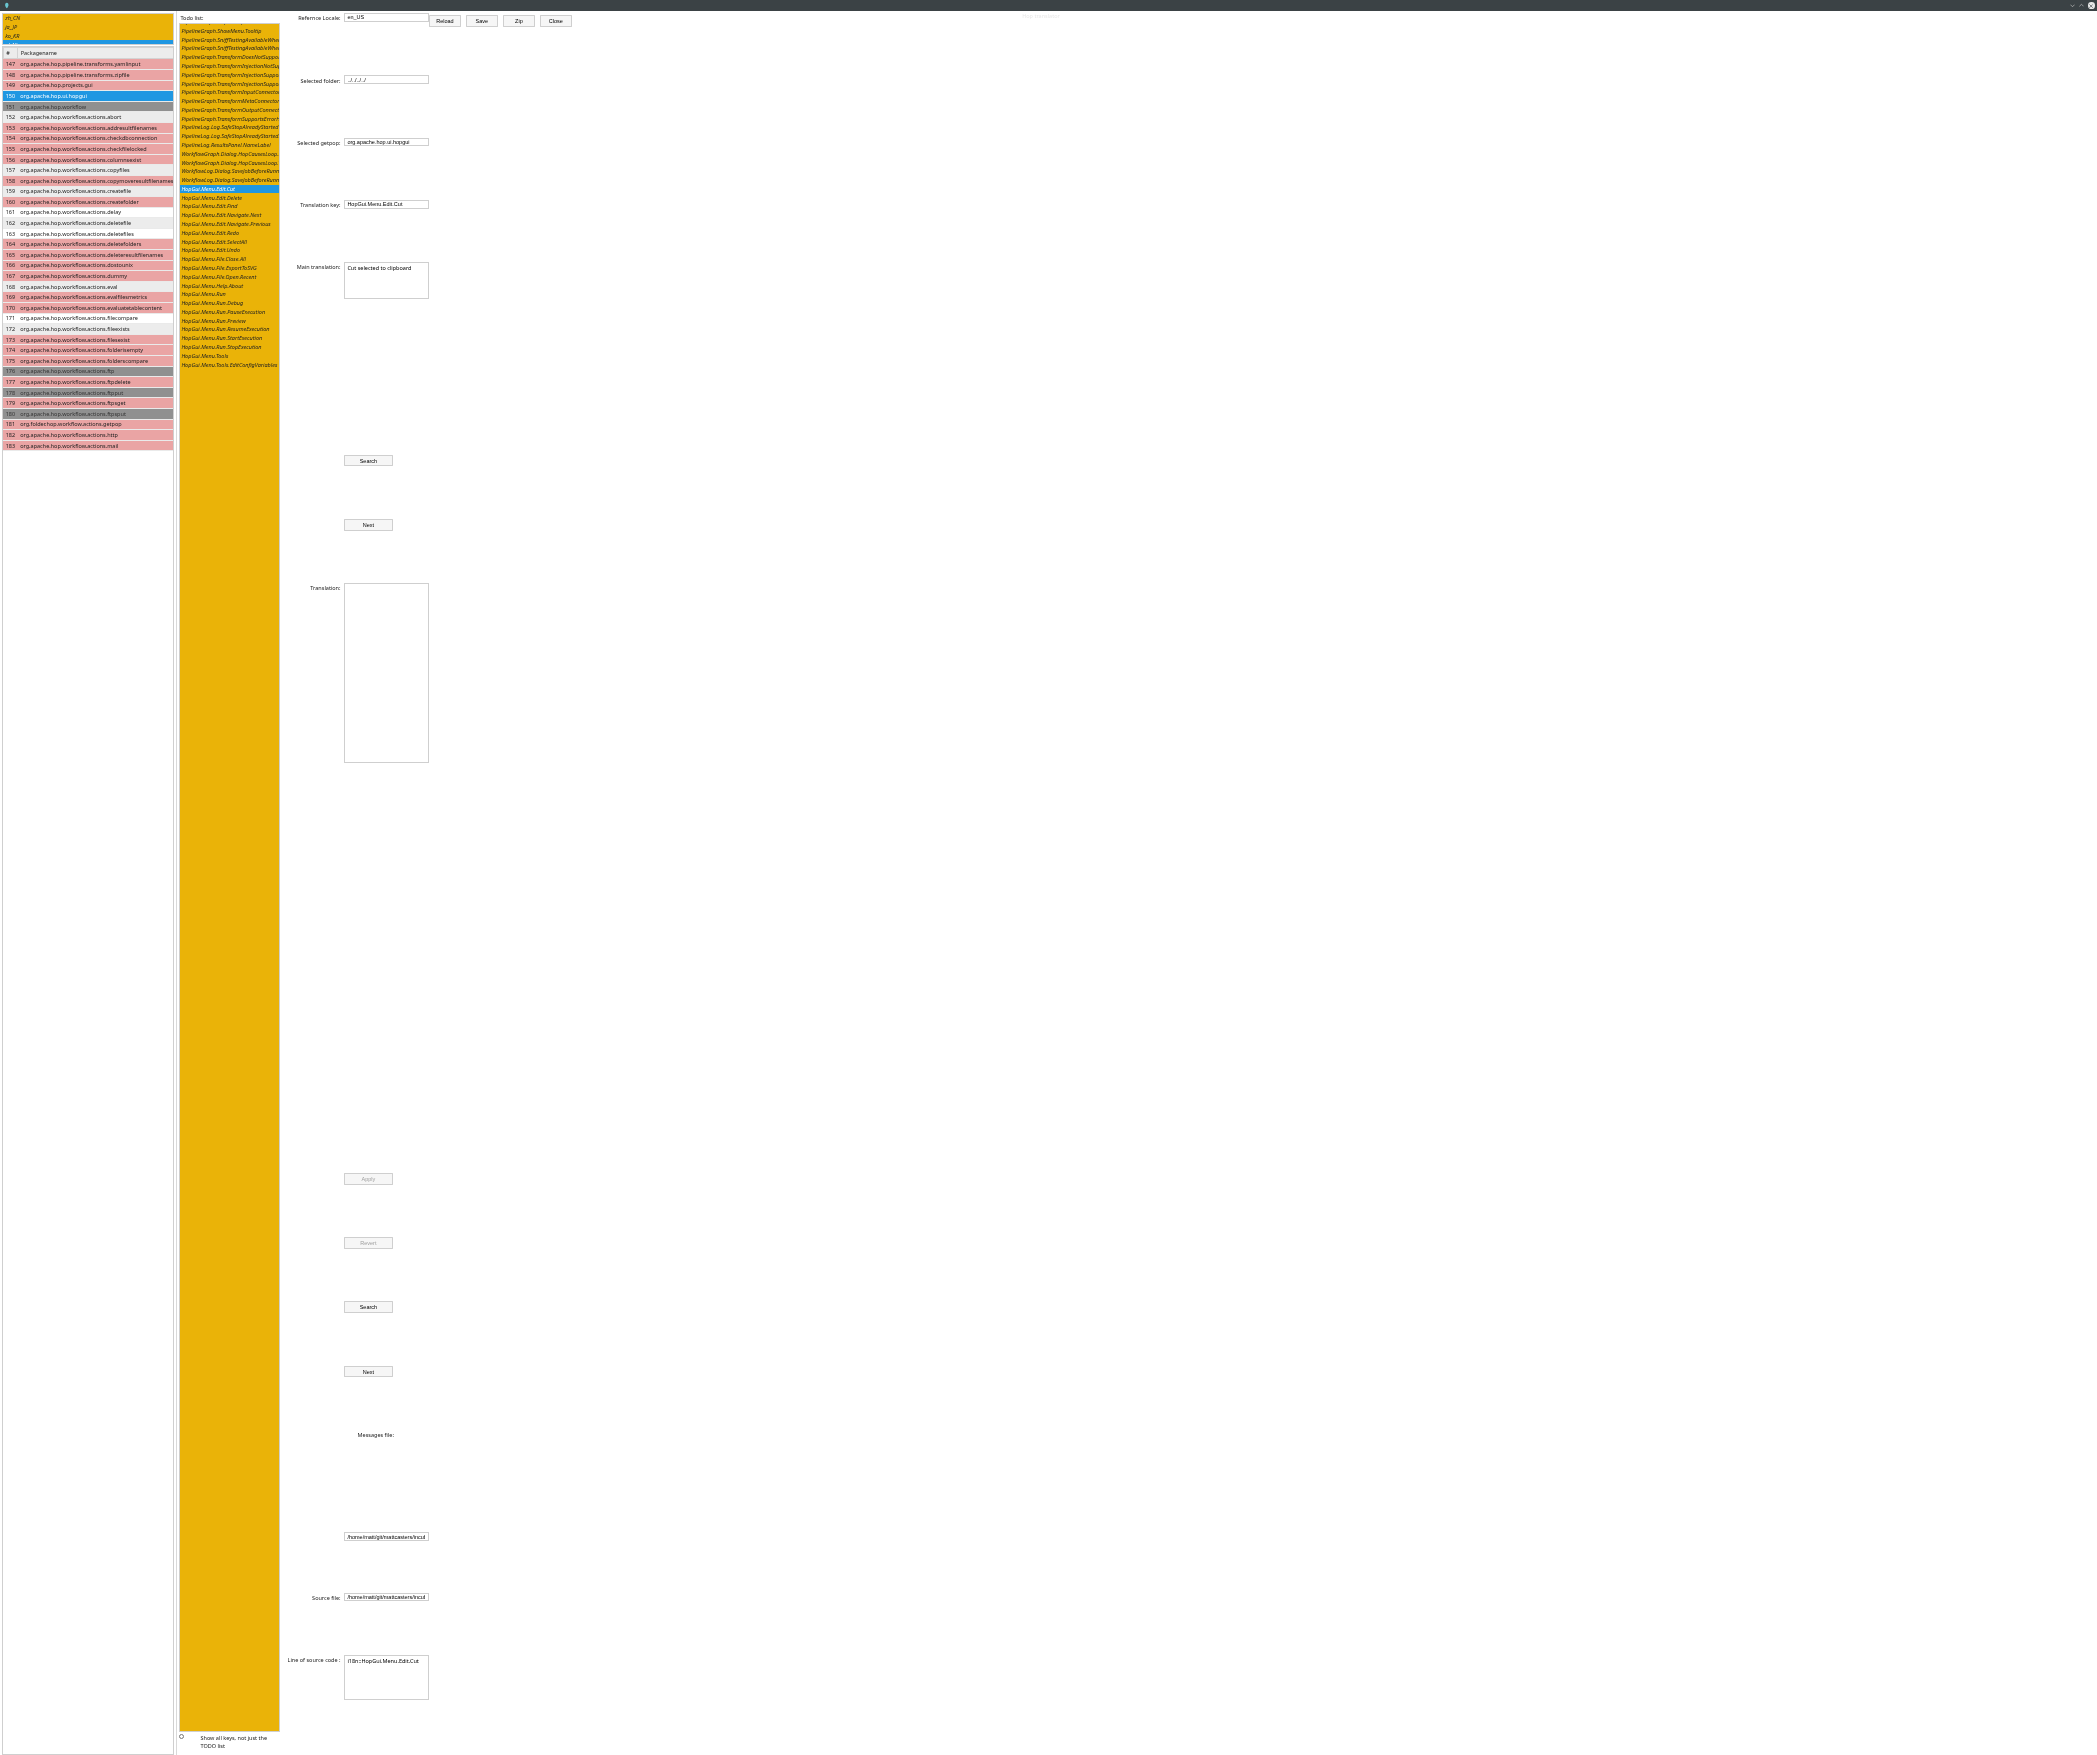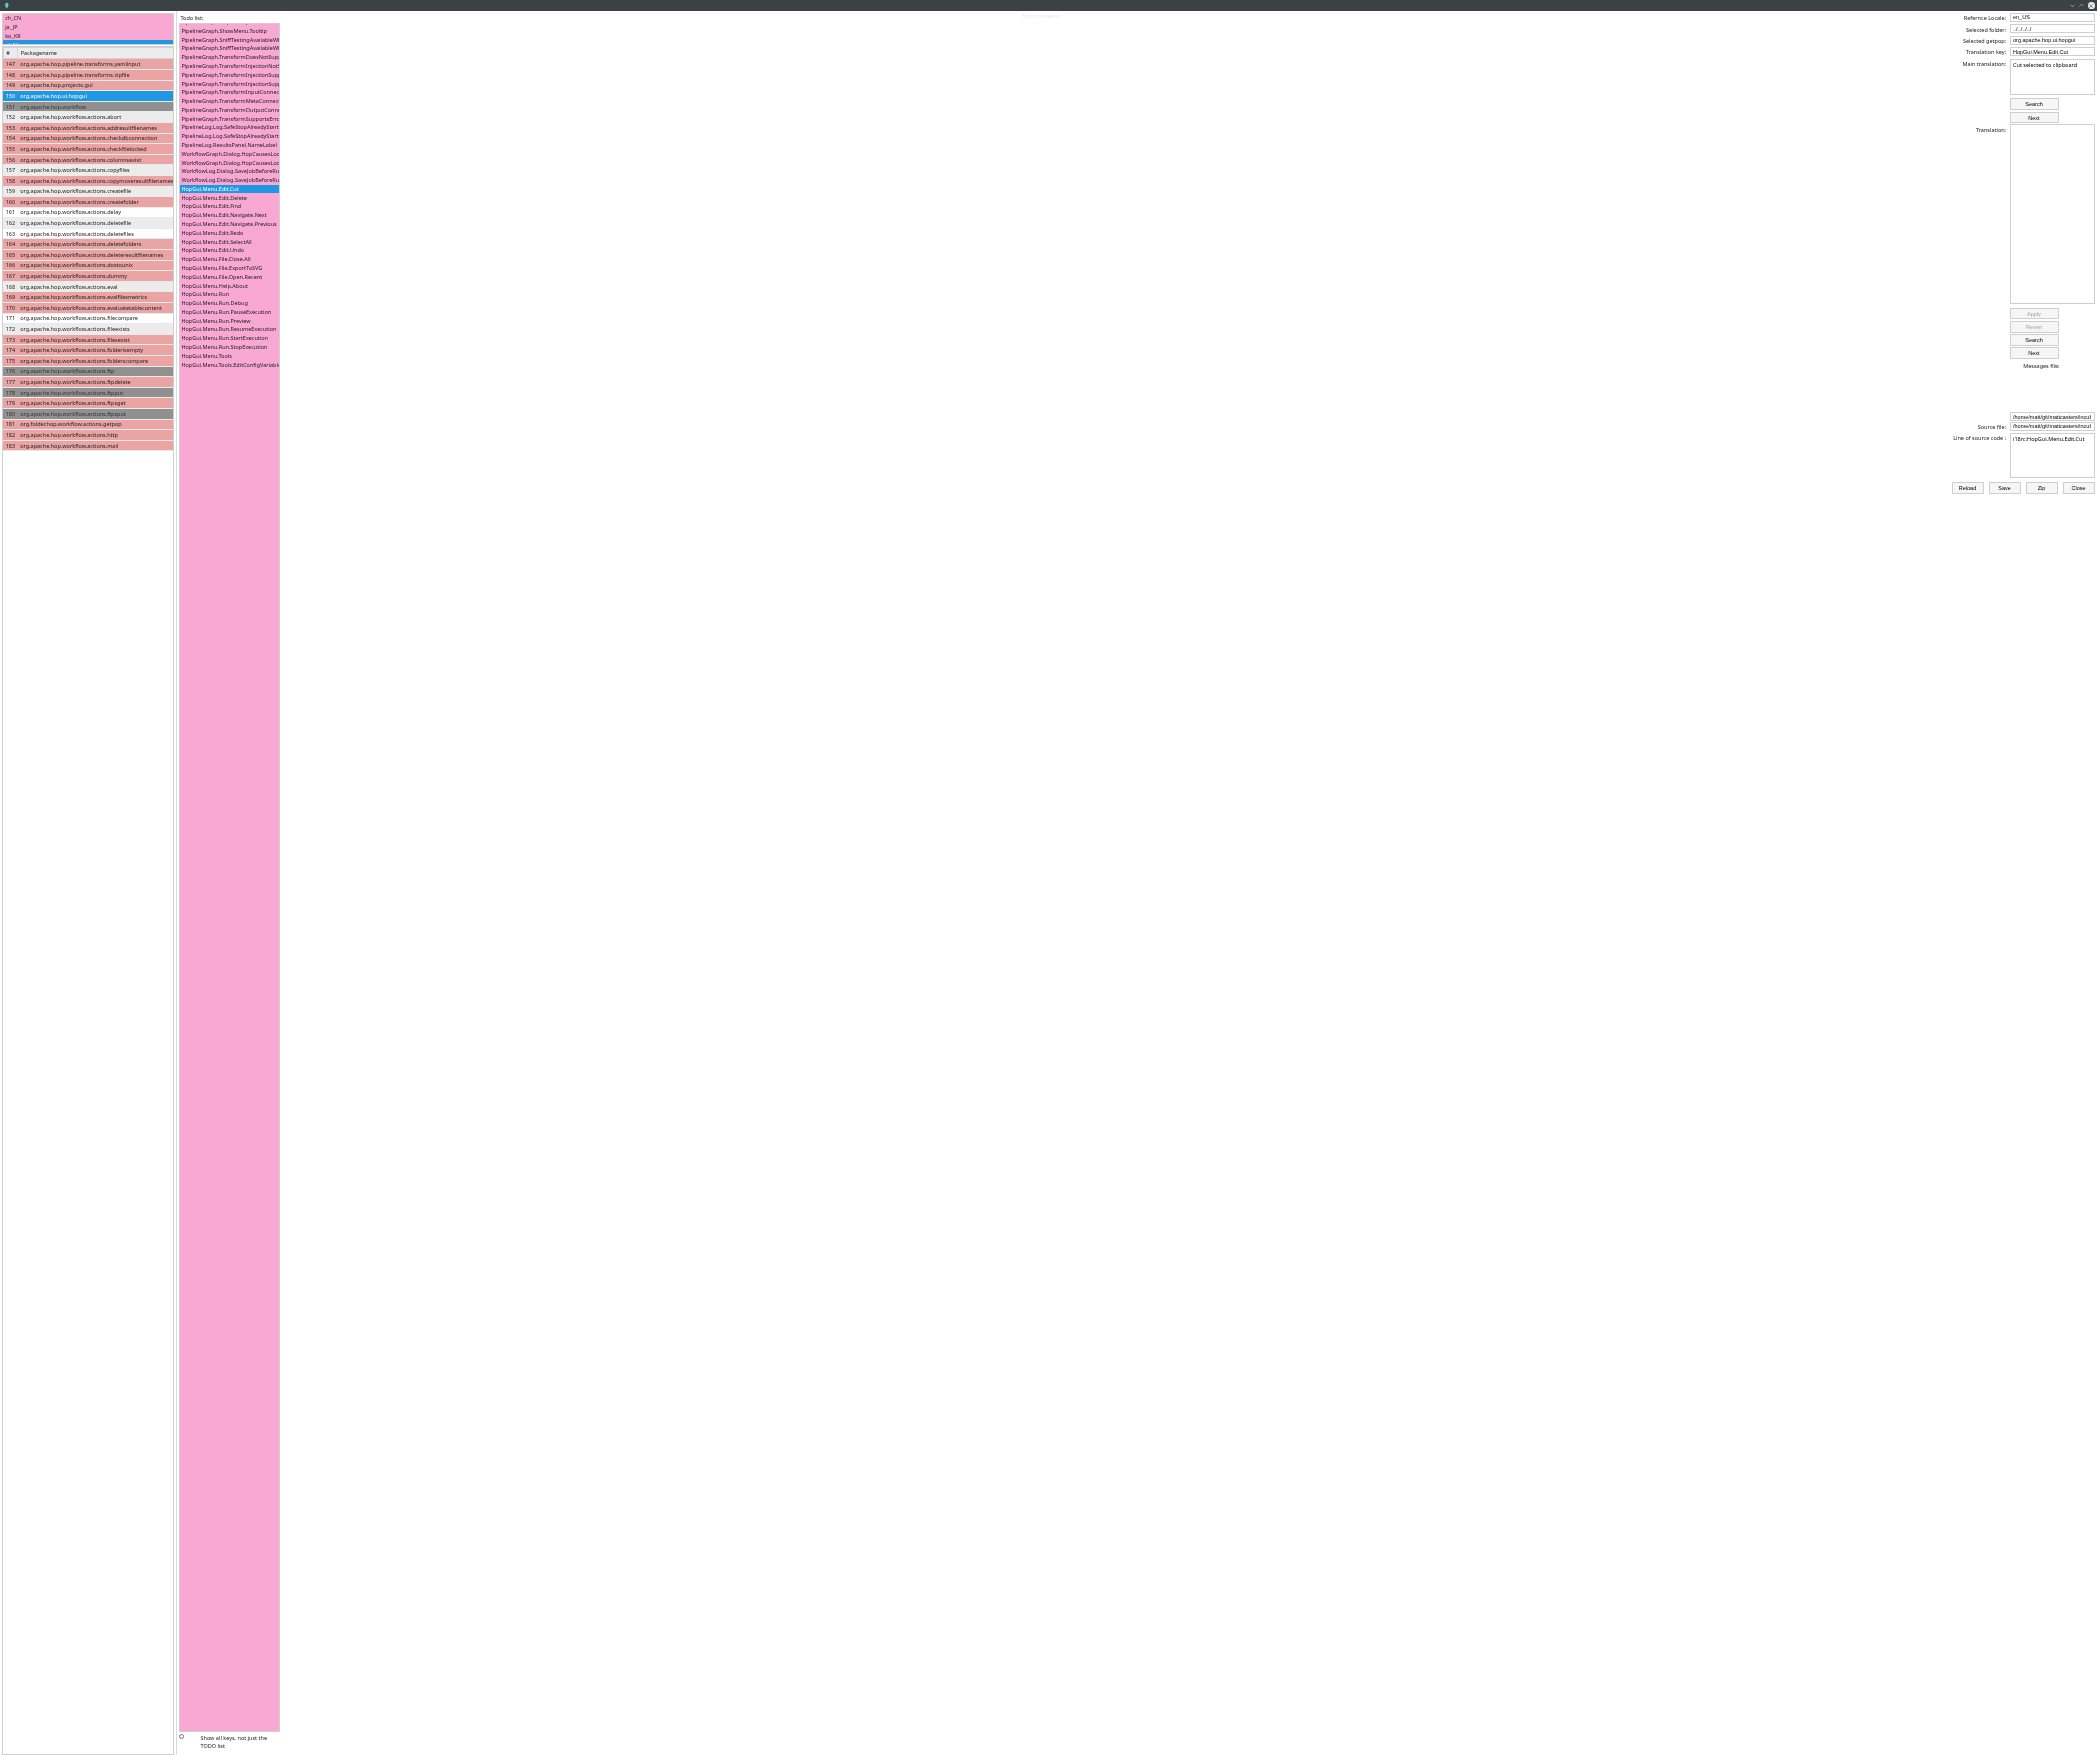--- a/index.html
+++ b/index.html
@@ -8,21 +8,21 @@
   .titlebar .icon{width:7.6px;height:7.6px;margin-right:2.5px;}
   .titlebar .title{flex:1;text-align:center;font-size:5.5px;margin-top:21px;}
   .titlebar .ctrl{display:flex;gap:2.5px;align-items:center;}
   .titlebar .ctrl span{display:inline-flex;align-items:center;justify-content:center;width:6.7px;height:6.7px;color:#d0d0d0;}
   .titlebar .close{width:7.6px;height:7.6px;border-radius:50%;background:#e8e8e8;color:#3b4245;}
   .body{display:flex;position:absolute;top:11.3px;bottom:0;left:0;right:0;}
   .col{height:100%;overflow:hidden;}
   .col-left{width:177px;border-right:0.4px solid #d9d9d9;display:flex;flex-direction:column;padding:1.7px 1.7px 0 1.7px;}
   .col-mid{width:104px;display:flex;flex-direction:column;padding:1.7px 0.8px 5px 1.7px;}
   .col-right{flex:1;display:flex;flex-direction:column;padding:1.7px 2.5px 2.5px 2.5px;}
-  .listbox{border:0.4px solid #cfcfcf;background:#f9a8d4;overflow-y:auto;}
+  .listbox{border:0.4px solid #cfcfcf;background:#eab308;overflow-y:auto;font-style:italic;}
   .locale-list{height:32px;flex-shrink:0;}
   .locale-list div{padding:0.4px 2.5px;}
   .locale-list .sel{background:#1f97e2;color:#fff;}
   .pkg-table{flex:1;min-height:0;overflow-y:auto;border:0.4px solid #cfcfcf;margin-top:0.8px;}
   table{border-collapse:collapse;width:100%;font-size:5.5px;}
   th{position:sticky;top:0;background:#ececec;font-weight:400;text-align:left;padding:1.3px 2.5px;border:0.4px solid #d3d3d3;}
   td{padding:0.8px 2.5px;border-bottom:0.4px solid #eaeaea;white-space:nowrap;}
   td.num{text-align:right;width:14.3px;color:#222;}
   tr.even td{background:#ececec;}
   tr.pink td{background:#eaa4a4;}
@@ -40,21 +40,21 @@
   .lbl.bold{font-weight:400;}
   .inp{grid-column:2/4;}
   input[type=text]{width:100%;border:0.4px solid #cfcfcf;padding:0.8px 2.5px;height:8.8px;font-size:5.5px;background:#fff;}
   textarea{width:100%;border:0.4px solid #cfcfcf;padding:1.3px 2.5px;font-size:5.5px;font-family:inherit;resize:none;background:#fff;}
   .btn{display:block;width:49px;height:11.7px;border:0.4px solid #cfcfcf;background:#f6f6f6;font-size:5.5px;text-align:center;line-height:11px;border-radius:0.4px;}
   .btn[disabled]{color:#9e9e9e;}
   .btncol{grid-column:2/3;padding:0.4px 0;}
   .span3{grid-column:2/4;}
   .footer{display:flex;justify-content:center;gap:5px;padding:2.5px 0 0.8px 0;}
   .footer .btn{width:32px;}
-  .right-wrap{display:flex;flex-direction:column;height:100%;align-items:flex-end;}
+  .right-wrap{display:flex;height:100%;}
   .right-grid{flex:0 0 auto;}
 </style>
 </head>
 <body>
 
 <div class="titlebar">
   <span class="icon">
     <svg viewBox="0 0 18 18">
         <path d="M9 2c-3 0-4 3-4 5 0 3 2 6 4 8 2-2 4-5 4-8 0-2-1-5-4-5z" fill="#69c6d1"></path>
       </svg>

